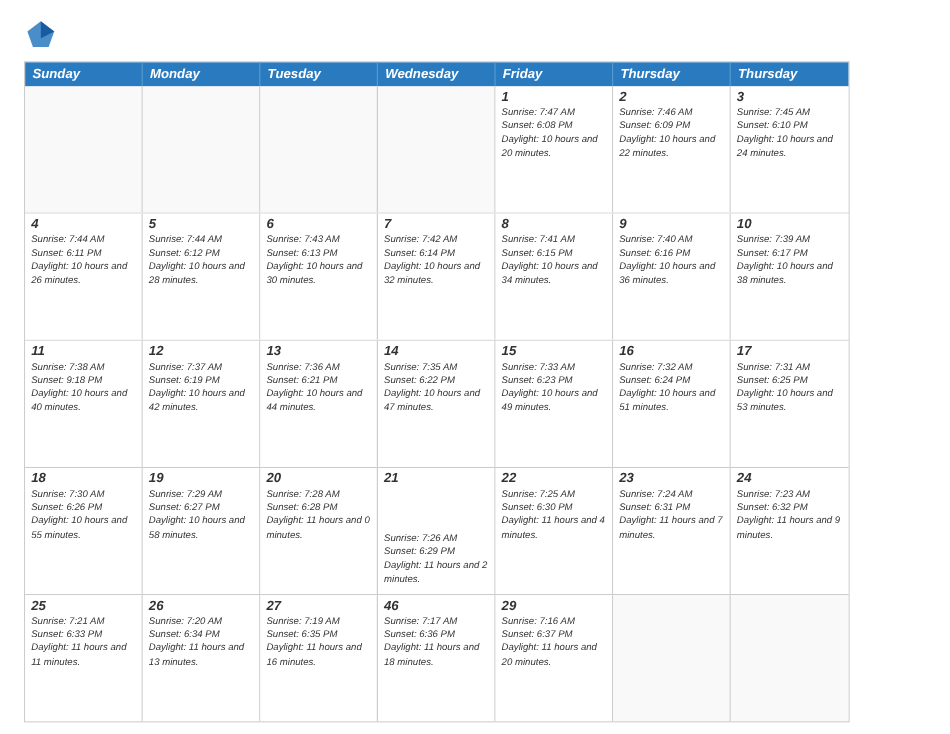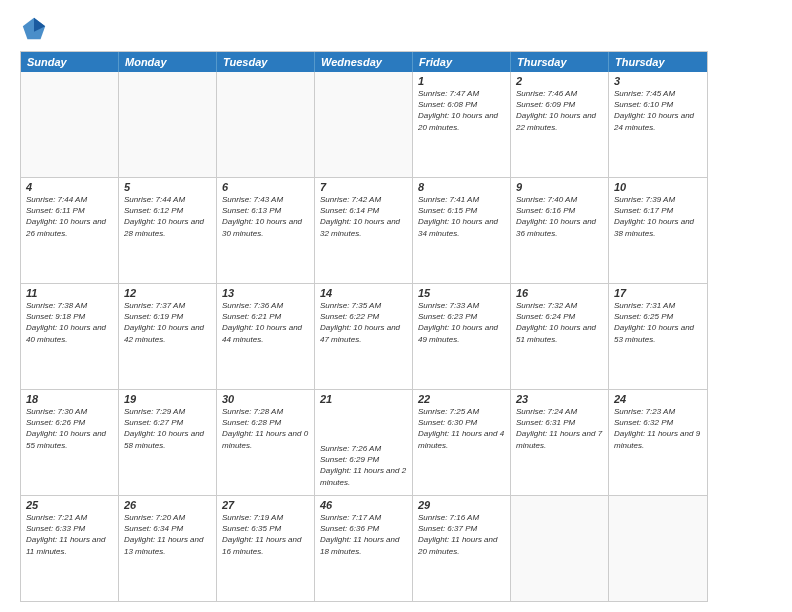--- a/index.html
+++ b/index.html
@@ -267,21 +267,21 @@
 Sunset: 6:26 PM
 Daylight: 10 hours and 55 minutes.</div>
           </div>
           <div class="cal-cell">
             <span class="day-num">19</span>
             <div class="cell-text" style="white-space: pre-line;">Sunrise: 7:29 AM
 Sunset: 6:27 PM
 Daylight: 10 hours and 58 minutes.</div>
           </div>
           <div class="cal-cell">
-            <span class="day-num">30</span>
+            <span class="day-num">20</span>
             <div class="cell-text" style="white-space: pre-line;">Sunrise: 7:28 AM
 Sunset: 6:28 PM
 Daylight: 11 hours and 0 minutes.</div>
           </div>
           <div class="cal-cell">
             <span class="day-num">21</span>
             <div class="cell-text" style="white-space: pre-line; margin-top: 38px;">Sunrise: 7:26 AM
 Sunset: 6:29 PM
 Daylight: 11 hours and 2 minutes.</div>
           </div>

